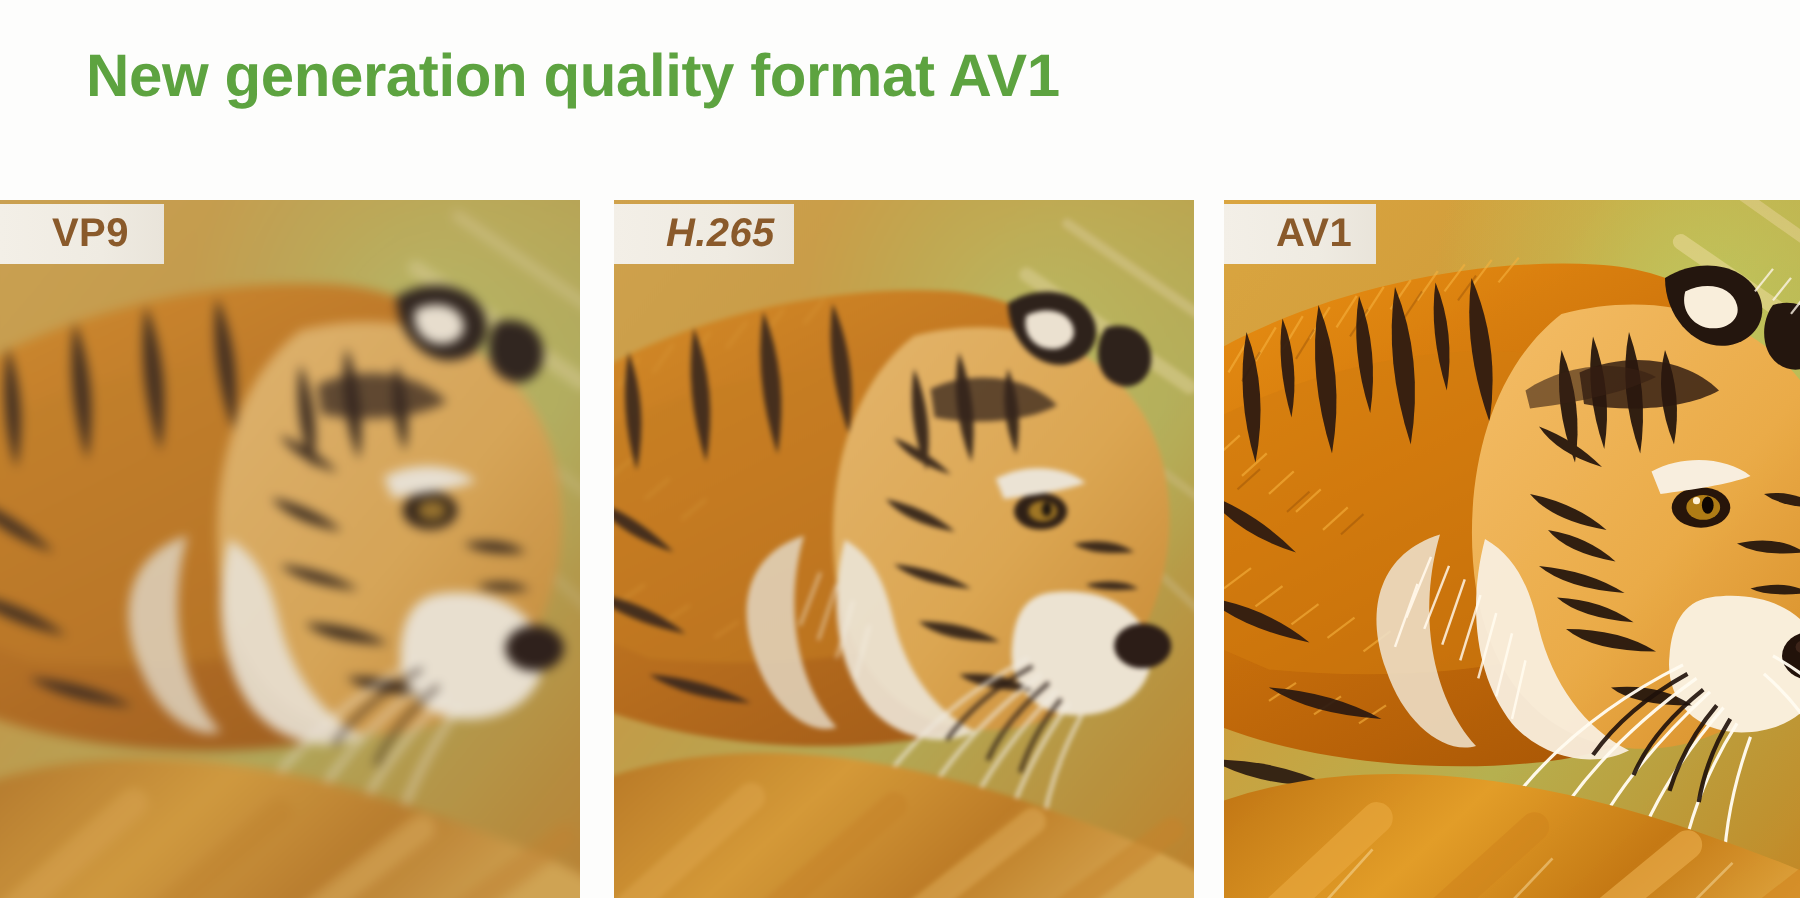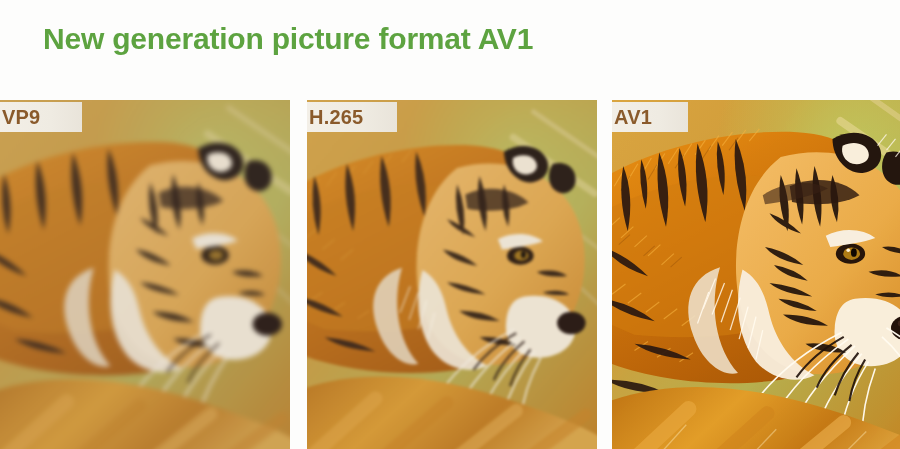--- a/index.html
+++ b/index.html
@@ -27,56 +27,56 @@
     white-space:nowrap;
   }
 
   
   .strip{position:absolute;left:0;top:100px;width:900px;height:349px;background:#fdfdfc;}
   .panel{
     position:absolute;top:0;height:349px;
     overflow:hidden;background:#c98a31;
   }
   #panel-0{left:0px;width:290px;}
-  #panel-1{left:307px;width:290px;}
+  #panel-1{left:307px;width:290px;font-style:italic;}
   #panel-2{left:612px;width:324px;}
 
   .photo{position:absolute;left:0;top:0;width:100%;height:100%;overflow:hidden;}
   .photo svg{display:block;width:100%;height:100%;}
 
   
   #panel-0 .photo{filter:blur(2.6px) saturate(0.94) contrast(0.93);transform:scale(1.045);}
   #panel-1 .photo{filter:blur(1.35px) saturate(0.98) contrast(0.97);transform:scale(1.02);}
   #panel-2 .photo{filter:blur(0px) saturate(1.06) contrast(1.05);transform:scale(1.0);}
 
   
   .badge{
     position:absolute;left:0;top:2px;height:30px;
     background:linear-gradient(90deg,#f3efe7 0%,#efebe2 62%,#e9e4da 100%);
     display:flex;align-items:center;
-    padding:0 14px 0 2px;
+    padding:0 14px 0 26px;
     box-sizing:border-box;
     z-index:5;
   }
   .badge-label{
     font-size:20px;font-weight:bold;
     color:#8a5a2b;letter-spacing:0.2px;
     white-space:nowrap;line-height:1;
   }
   #panel-0 .badge{width:82px;}
   #panel-1 .badge{width:90px;}
   #panel-2 .badge{width:76px;}
 </style>
 </head>
 <body>
 
 <div class="page">
 
   <div class="header">
-    <div class="title">New generation picture format AV1</div>
+    <div class="title">New generation quality format AV1</div>
   </div>
 
   <div class="strip">
 
     <div class="panel" id="panel-0">
       <div class="photo">
         <svg viewBox="0 0 290 349" preserveAspectRatio="xMidYMid slice" xmlns="http://www.w3.org/2000/svg">
           <defs>
             <linearGradient id="bgA0" x1="0" y1="0" x2="1" y2="1">
               <stop offset="0%" stop-color="#d3a349"></stop>

